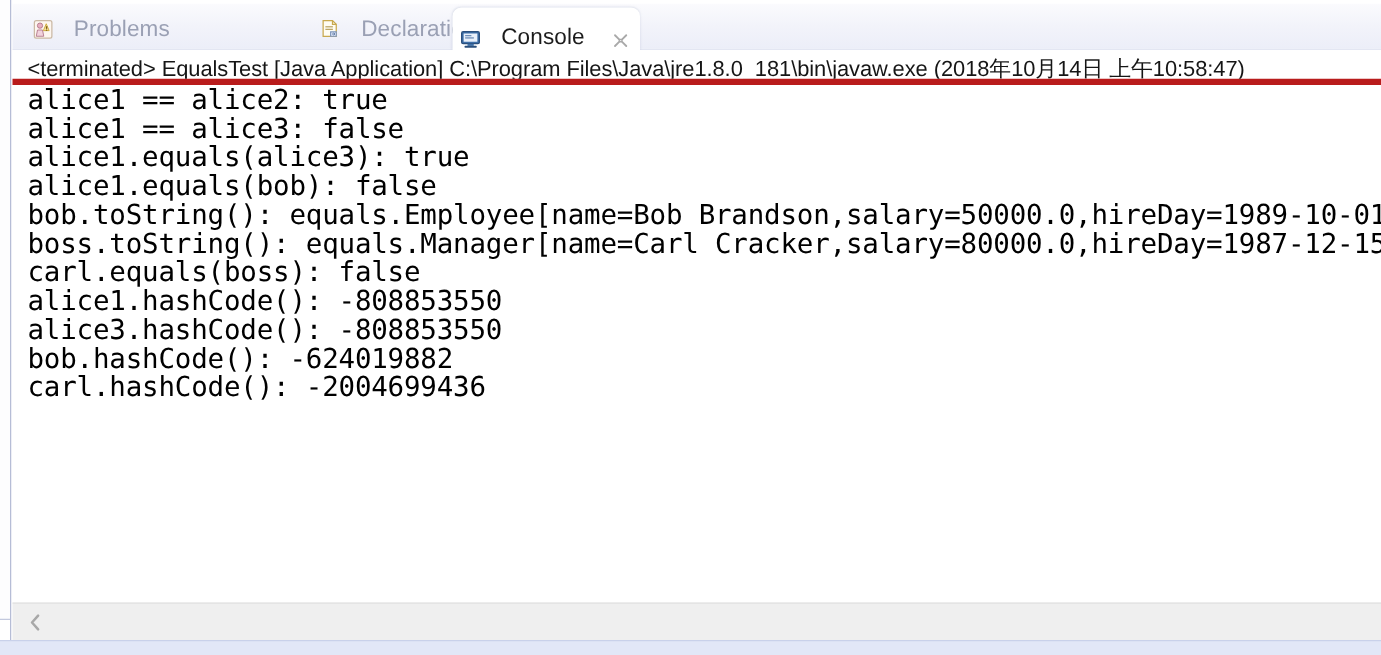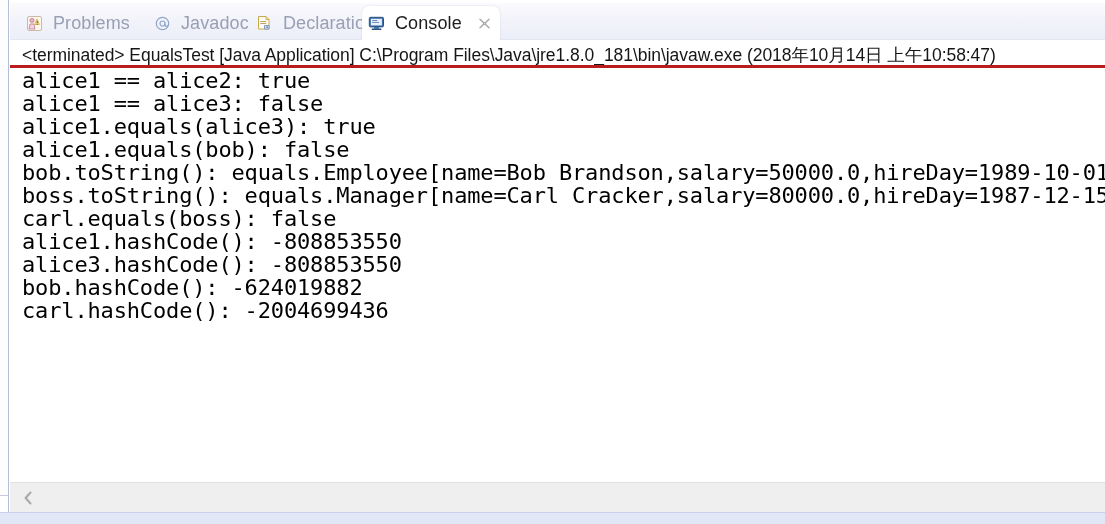--- a/index.html
+++ b/index.html
@@ -69,37 +69,38 @@
     left: 0; top: 0;
     width: 1095px; height: 3px;
     background: #ffffff;
   }
   .tab {
     position: absolute;
     top: 6px;
     height: 34px;
     display: flex;
     align-items: center;
-    gap: 10px;
+    gap: 16px;
     padding: 0 8px 0 6px;
     box-sizing: border-box;
     cursor: default;
     white-space: nowrap;
   }
   .tab .tab-label {
     font-size: 18px;
     letter-spacing: 0.1px;
   }
   .tab.inactive .tab-label {
     color: #9aa0b4;
   }
   .tab.active {
     background: #ffffff;
     border-radius: 7px 7px 0 0;
     box-shadow: 0 0 2px rgba(150,160,190,0.35);
+    align-items: flex-end;
   }
   .tab.active .tab-label {
     color: #1c1c1c;
   }
   #tab-problems { left: 10px; }
   #tab-javadoc  { left: 138px; }
   #tab-declaration { left: 240px; }
   #tab-console  { left: 352px; }
 
   .tab-icon {
@@ -118,21 +119,21 @@
   }
 
   
   #launch-header {
     position: absolute;
     left: 0;
     top: 40px;
     width: 1095px;
     height: 28px;
     box-sizing: border-box;
-    border-bottom: 3px solid #b91c1c;
+    border-bottom: 5px solid #b91c1c;
     background: #ffffff;
     overflow: hidden;
   }
   #launch-header-text {
     position: absolute;
     left: 12px;
     top: 3px;
     font-size: 17.5px;
     color: #151515;
     white-space: nowrap;
@@ -214,30 +215,20 @@
             <circle cx="6" cy="5.5" r="2.1" fill="#e8b0c0" stroke="#b07488" stroke-width=".7"></circle>
             <path d="M4 9 h4 l1 5 h-6 z" fill="#f2d3dd" stroke="#b07488" stroke-width=".7"></path>
             <path d="M11 4 l2.3 5.5 h-4.6 z" fill="#ffe9a8" stroke="#c9a330" stroke-width=".7"></path>
             <rect x="10.7" y="6" width="1.1" height="2.1" fill="#7a5c12"></rect>
             <rect x="10.7" y="8.6" width="1.1" height="1" fill="#7a5c12"></rect>
           </svg>
         </span>
         <span class="tab-label">Problems</span>
       </div>
 
-      <div class="tab inactive" id="tab-javadoc">
-        <span class="tab-icon">
-          <svg width="17" height="17" viewBox="0 0 17 17">
-            <circle cx="8.5" cy="8.5" r="6.2" fill="none" stroke="#8fa6c9" stroke-width="1.2"></circle>
-            <circle cx="8.5" cy="8.5" r="2.5" fill="none" stroke="#8fa6c9" stroke-width="1.2"></circle>
-            <path d="M11 8.5 v2.2 a1.8 1.8 0 0 0 3.2 -1" fill="none" stroke="#8fa6c9" stroke-width="1.2"></path>
-          </svg>
-        </span>
-        <span class="tab-label">Javadoc</span>
-      </div>
 
       <div class="tab inactive" id="tab-declaration">
         <span class="tab-icon">
           <svg width="17" height="17" viewBox="0 0 17 17">
             <path d="M2.5 1.5 h7.5 l3 3 v9.5 h-10.5 z" fill="#fffdf3" stroke="#c8a94f" stroke-width="1"></path>
             <path d="M10 1.5 v3 h3" fill="none" stroke="#c8a94f" stroke-width="1"></path>
             <rect x="4.3" y="6" width="6" height=".9" fill="#b39a55"></rect>
             <rect x="4.3" y="8" width="6" height=".9" fill="#b39a55"></rect>
             <path d="M8.5 10.5 h4.5 v3.5 h-4.5 z" fill="#e7eefb" stroke="#7b93bb" stroke-width=".9"></path>
             <path d="M9.5 12.2 h2.4 M10.9 11.3 l1 .9 l-1 .9" fill="none" stroke="#5b77a5" stroke-width=".8"></path>

